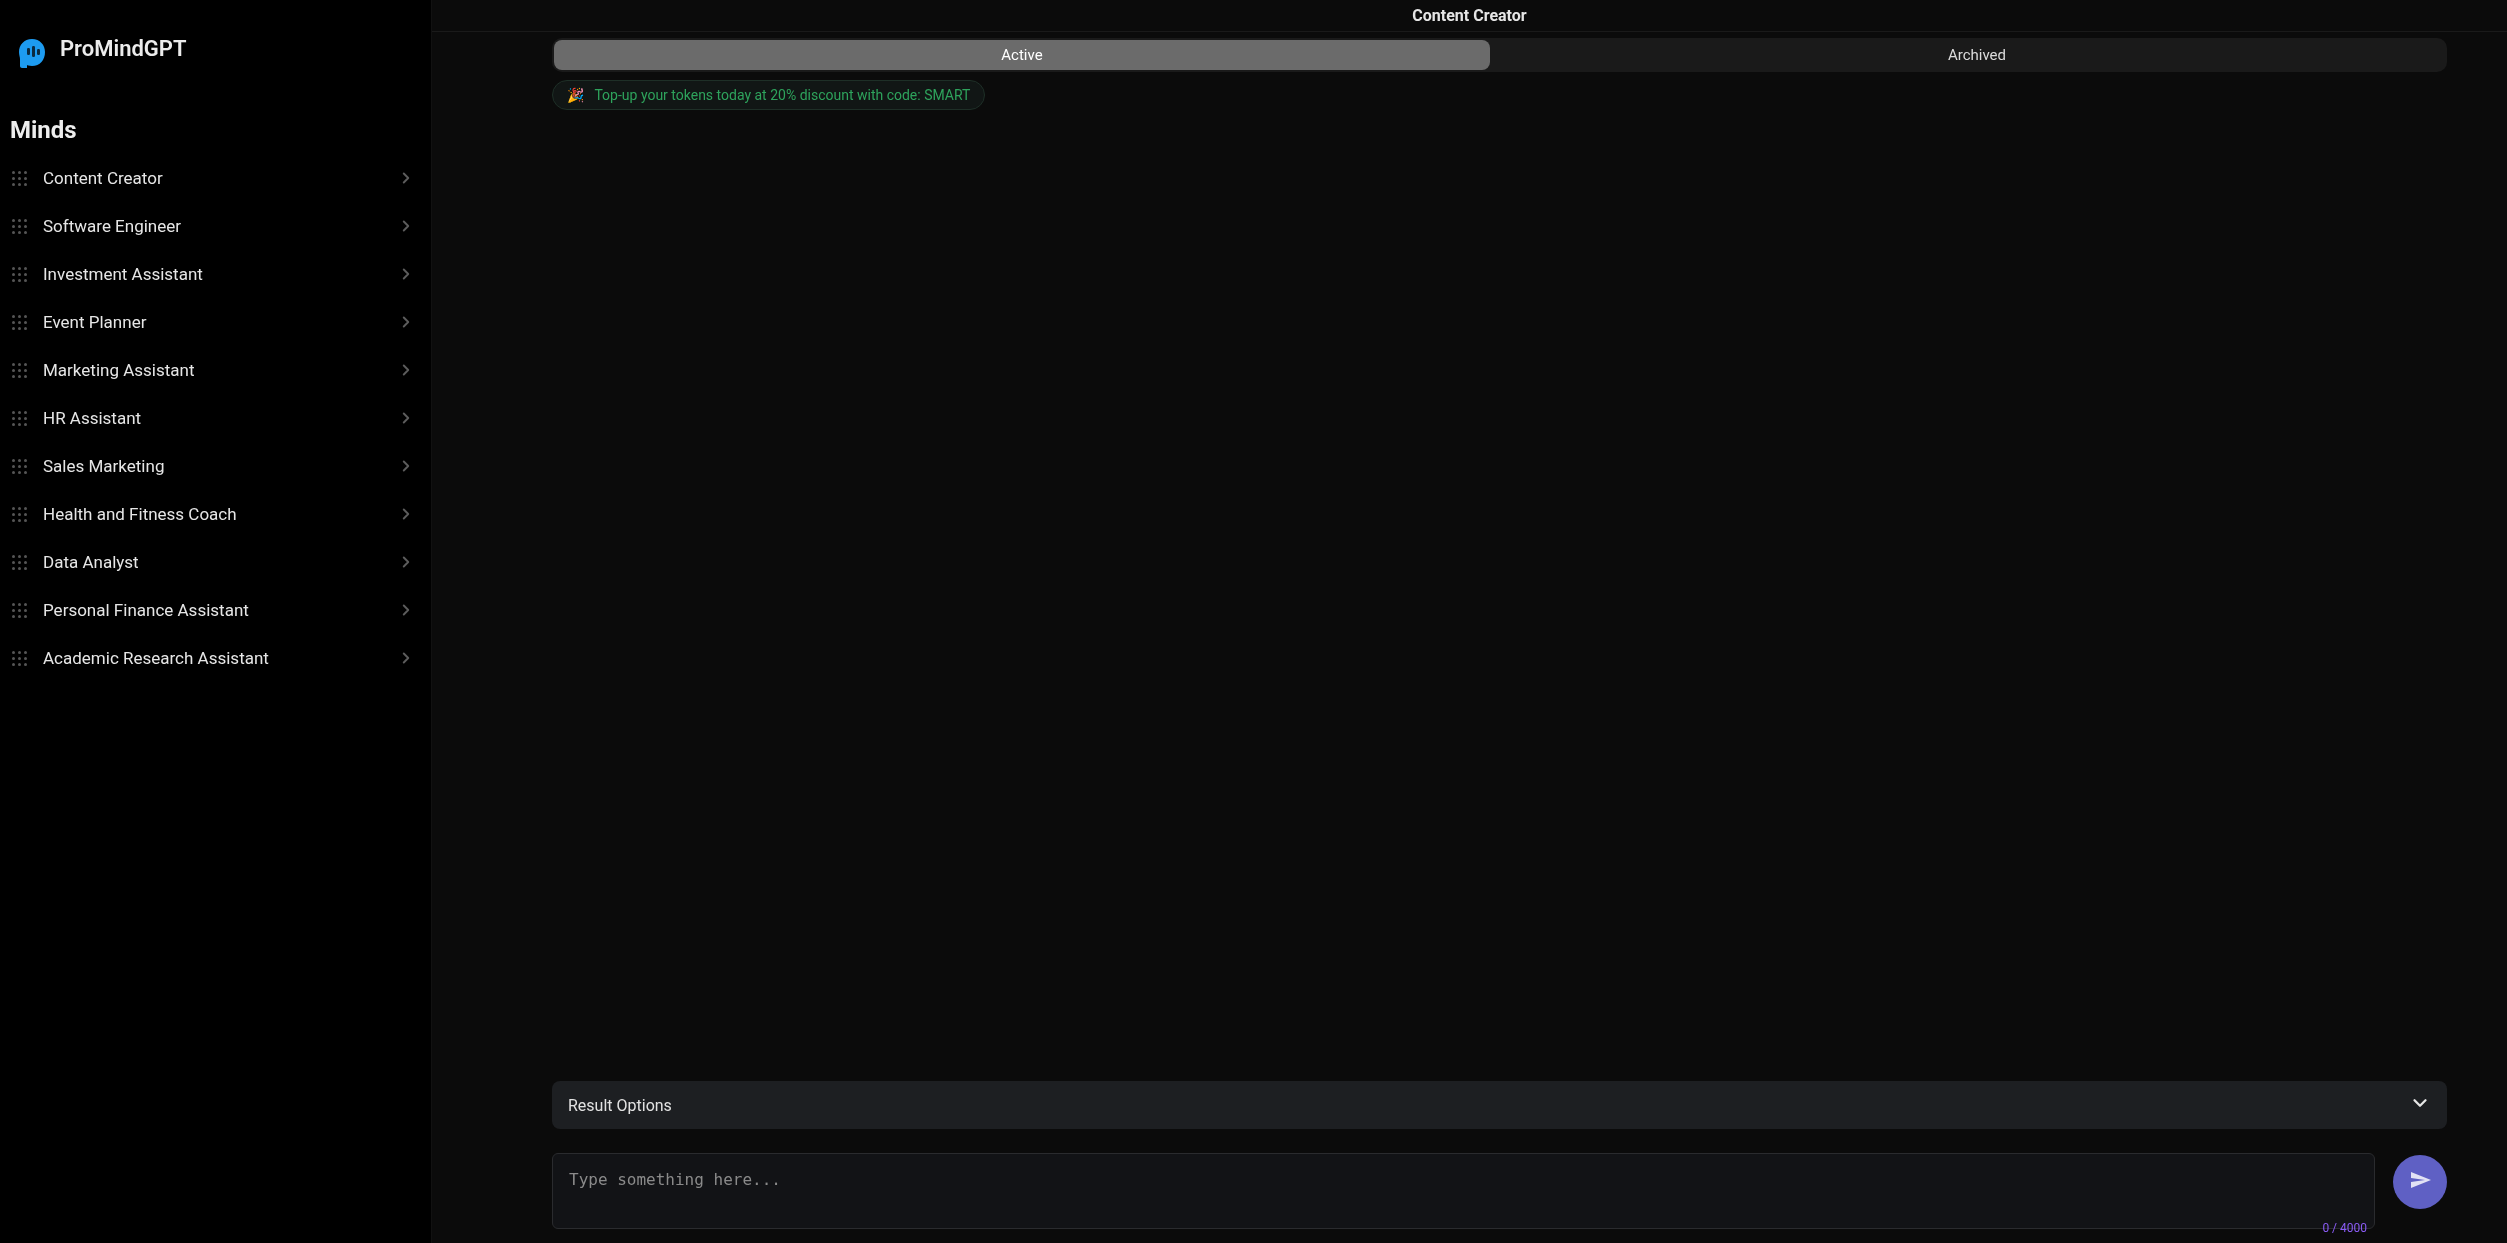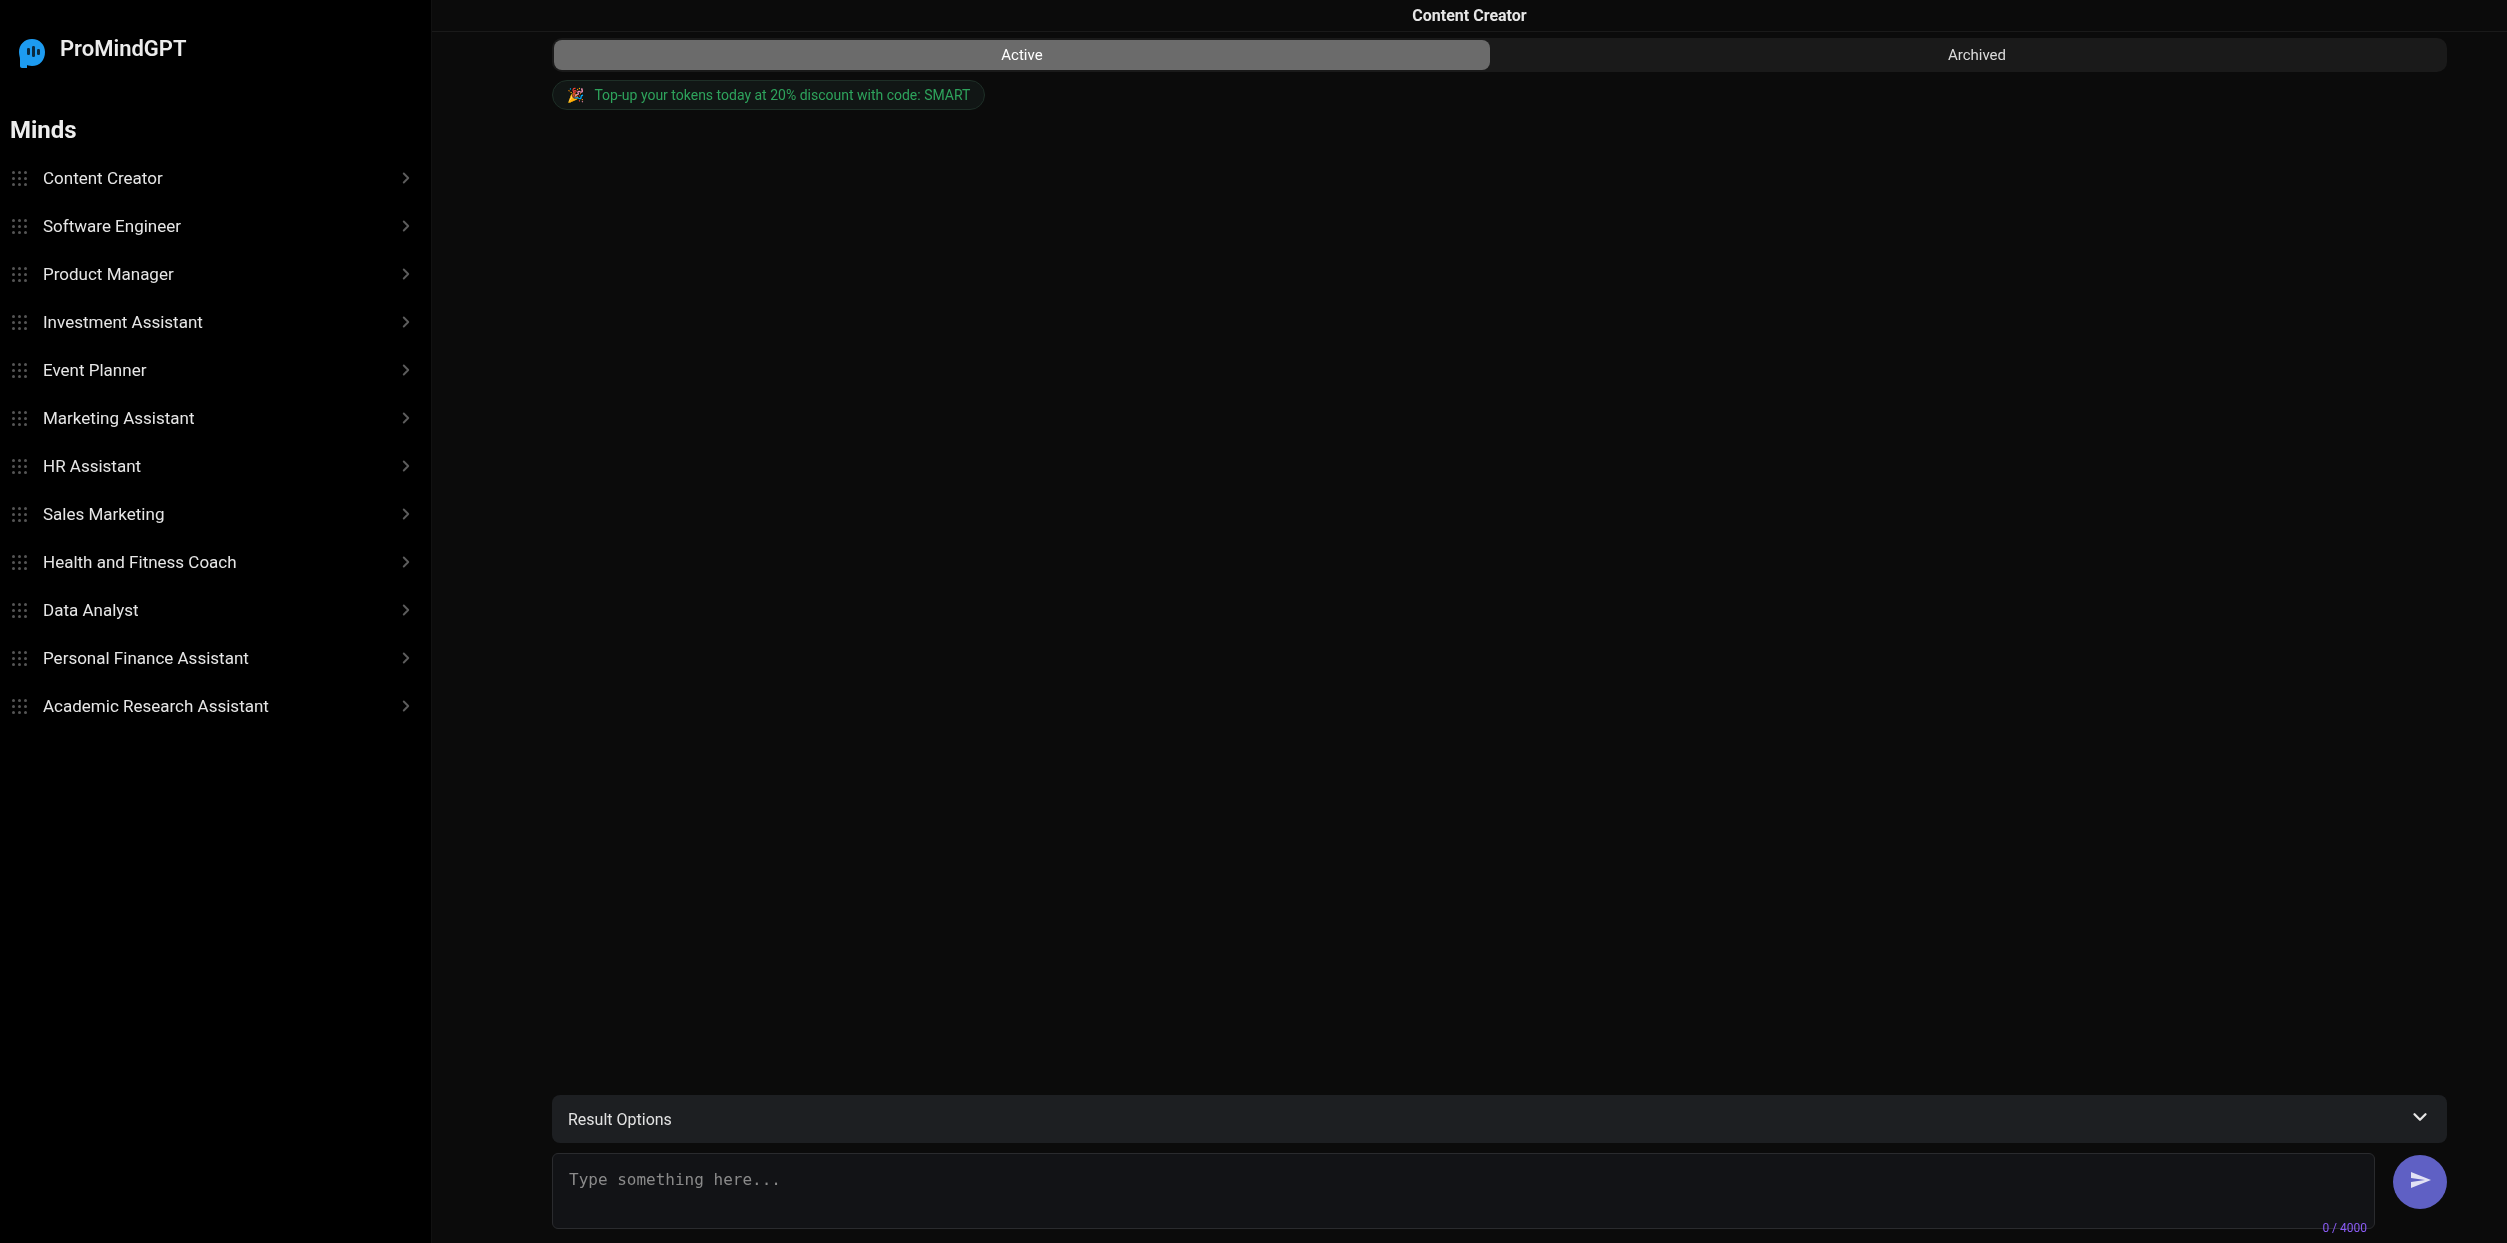--- a/index.html
+++ b/index.html
@@ -154,21 +154,21 @@
     display: flex;
     align-items: center;
     justify-content: space-between;
     cursor: pointer;
   }
   .result-options-label {
     font-size: 16px;
     color: #e2e2e2;
   }
   .input-row {
-    margin-top: 10px;
+    margin-top: 24px;
     display: flex;
     align-items: flex-start;
     gap: 18px;
   }
   .input-box {
     flex: 1;
     position: relative;
   }
   .input-area {
     width: 100%;
@@ -269,39 +269,20 @@
             <span></span>
             <span></span>
             <span></span>
             <span></span>
             <span></span>
             <span></span>
             <span></span>
             <span></span>
             <span></span>
           </div>
-          <div class="mind-label">Product Manager</div>
-          <div class="chevron">
-            <svg width="18" height="18" viewBox="0 0 24 24" fill="none" stroke="currentColor" stroke-width="2.5" stroke-linecap="round" stroke-linejoin="round">
-              <polyline points="9 18 15 12 9 6"></polyline>
-            </svg>
-          </div>
-        </div>
-        <div class="mind-item">
-          <div class="grip">
-            <span></span>
-            <span></span>
-            <span></span>
-            <span></span>
-            <span></span>
-            <span></span>
-            <span></span>
-            <span></span>
-            <span></span>
-          </div>
           <div class="mind-label">Investment Assistant</div>
           <div class="chevron">
             <svg width="18" height="18" viewBox="0 0 24 24" fill="none" stroke="currentColor" stroke-width="2.5" stroke-linecap="round" stroke-linejoin="round">
               <polyline points="9 18 15 12 9 6"></polyline>
             </svg>
           </div>
         </div>
         <div class="mind-item">
           <div class="grip">
             <span></span>

